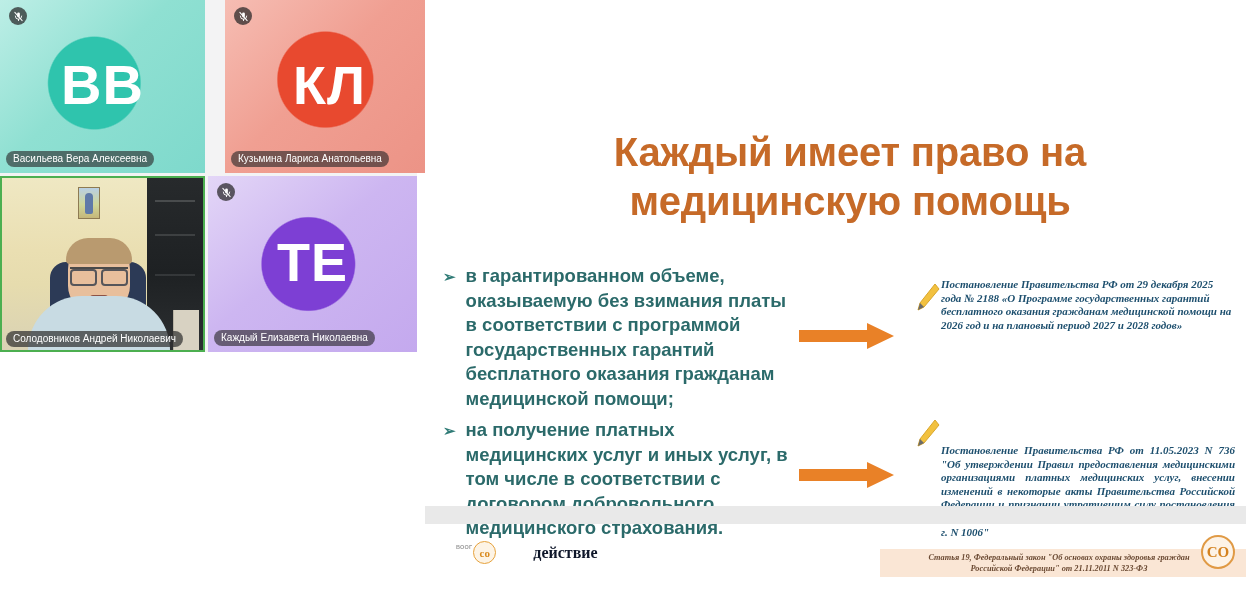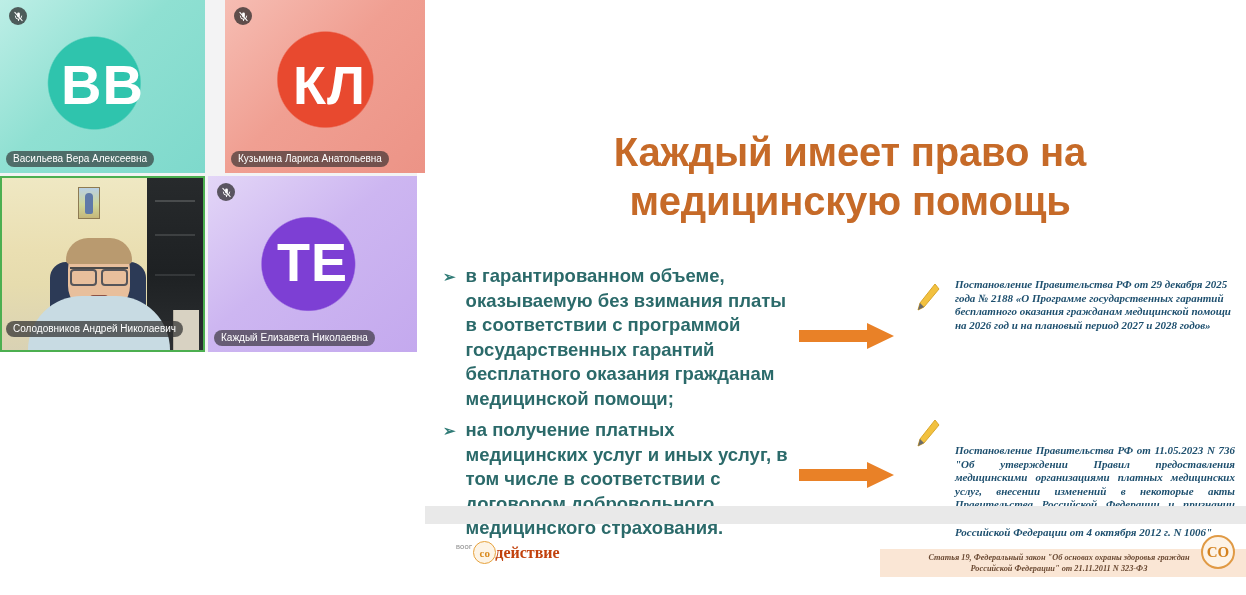--- a/index.html
+++ b/index.html
@@ -132,21 +132,21 @@
   .cam .glasses:before { left: 0; }
   .cam .glasses:after { right: 0; }
   .cam .mouth {
     position: absolute; left: 88px; bottom: 48px; width: 18px; height: 7px;
     background: #8c5246; border-radius: 3px;
   }
   .cam .cabinet {
     position:absolute; right:4px; bottom:0; width:26px; height:40px;
     background:#d8d2c2; border-left:1px solid #b9b3a3;
   }
-  .tile-bl .name-chip { background: rgba(48,48,48,0.72); bottom: 13px; left: 4px; }
+  .tile-bl .name-chip { background: rgba(48,48,48,0.72); bottom: 3px; left: 4px; }
 
   
   #slide {
     position: absolute; left: 425px; top: 0;
     width: 821px; height: 524px;
     background: #ffffff;
   }
   #slide-bottom-strip {
     position: absolute; left: 0; bottom: 0; width: 100%; height: 18px;
     background: #e9e9e9;
@@ -187,21 +187,21 @@
     position: absolute;
     width: 95px; height: 26px;
   }
   .arrow svg { display: block; width: 95px; height: 26px; }
   #arrow-1 { left: 374px; top: 323px; }
   #arrow-2 { left: 374px; top: 462px; }
 
   .refblock {
     position: absolute;
     display: flex;
-    gap: 14px;
+    gap: 0;
     color: #1d4f6e;
     font-family: "Liberation Serif", serif;
     font-style: italic;
     font-weight: 700;
     font-size: 11px;
     line-height: 13.6px;
     justify-content: flex-end;
   }
   #ref-1 { left: 490px; top: 278px; width: 320px; }
   #ref-2 { left: 490px; top: 414px; width: 320px; }
@@ -236,22 +236,22 @@
   }
   .logo-mark {
     width: 23px; height: 23px; border-radius: 50%;
     border: 1.6px solid #e6a23c;
     background: #fdf4e6;
     display: flex; align-items: center; justify-content: center;
     color: #d98b20; font-size: 11px; font-weight: 700;
     font-family: "Liberation Serif", serif;
   }
   .logo-word {
-    color: #c2410c; font-size: 16px; font-weight: 700;
-    font-family: "Liberation Serif", serif; margin-left: -2px;
+    color: #0f172a; font-size: 16px; font-weight: 700;
+    font-family: "Liberation Serif", serif; margin-left: -2px; padding-left: 38px;
   }
 
   .corner-badge {
     position: absolute; right: 11px; top: 535px;
     width: 34px; height: 34px; border-radius: 50%;
     border: 2px solid #e09a45;
     background: #fdf3e7;
     display: flex; align-items: center; justify-content: center;
     color: #d4821f; font-size: 15px; font-weight: 700;
     font-family: "Liberation Serif", serif;

